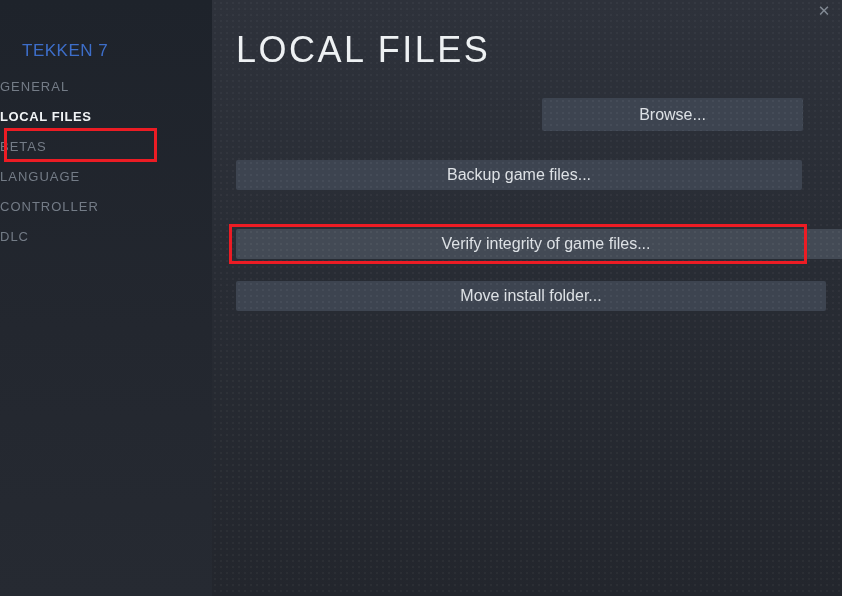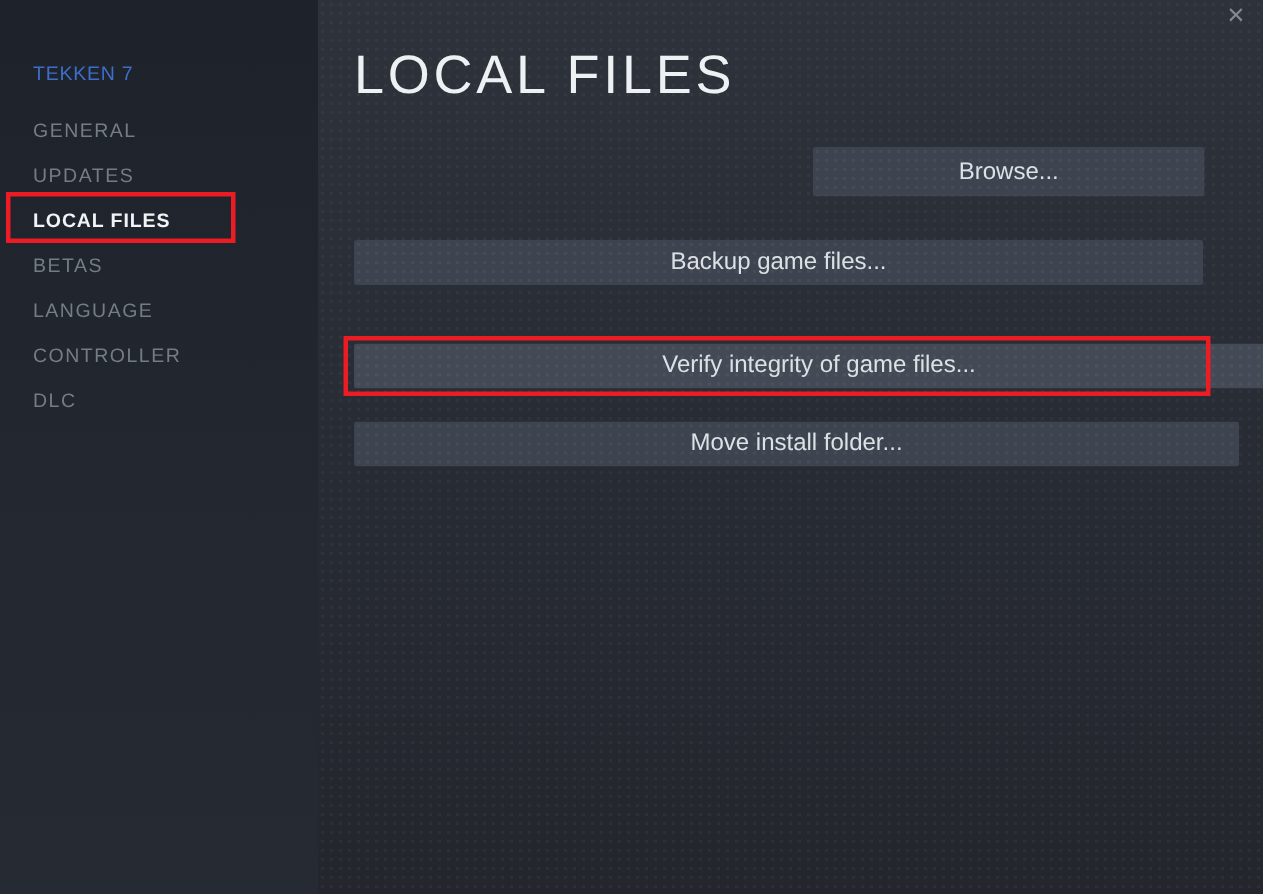--- a/index.html
+++ b/index.html
@@ -13,27 +13,26 @@
   }
 
   
   .sidebar {
     position: absolute; left: 0; top: 0;
     width: 212px; height: 596px;
     background: linear-gradient(180deg, #1e232b 0%, #23272f 55%, #262a32 100%);
   }
   .game-title {
     position: absolute; left: 22px; top: 41px;
-    font-size: 13px; letter-spacing: 0.5px;
+    font-size: 17px; letter-spacing: 0.5px;
     color: #3d6ec9;
   }
   .nav { position: absolute; left: 0; top: 72px; width: 212px; }
   .nav-item {
     height: 30px; line-height: 30px;
-    padding-left: 22px;
     font-size: 13px; letter-spacing: 1px;
     color: #747c87;
     cursor: pointer;
     user-select: none;
   }
   .nav-item.active { color: #f1f4f6; font-weight: bold; letter-spacing: 0.6px; }
 
   
   .hl-box {
     position: absolute;
@@ -92,21 +91,20 @@
   .btn-verify { left: 24px;  top: 229px; width: 620px; height: 30px; background-color: #434a55; }
   .btn-move   { left: 24px;  top: 281px; width: 590px; height: 30px; }
 </style>
 </head>
 <body>
 
 <aside class="sidebar">
   <div class="game-title">TEKKEN 7</div>
   <nav class="nav">
     <div class="nav-item">GENERAL</div>
-    <div class="nav-item">UPDATES</div>
     <div class="nav-item active">LOCAL FILES</div>
     <div class="nav-item">BETAS</div>
     <div class="nav-item">LANGUAGE</div>
     <div class="nav-item">CONTROLLER</div>
     <div class="nav-item">DLC</div>
   </nav>
   <div class="hl-box hl-sidebar"></div>
 </aside>
 
 <main class="main">

